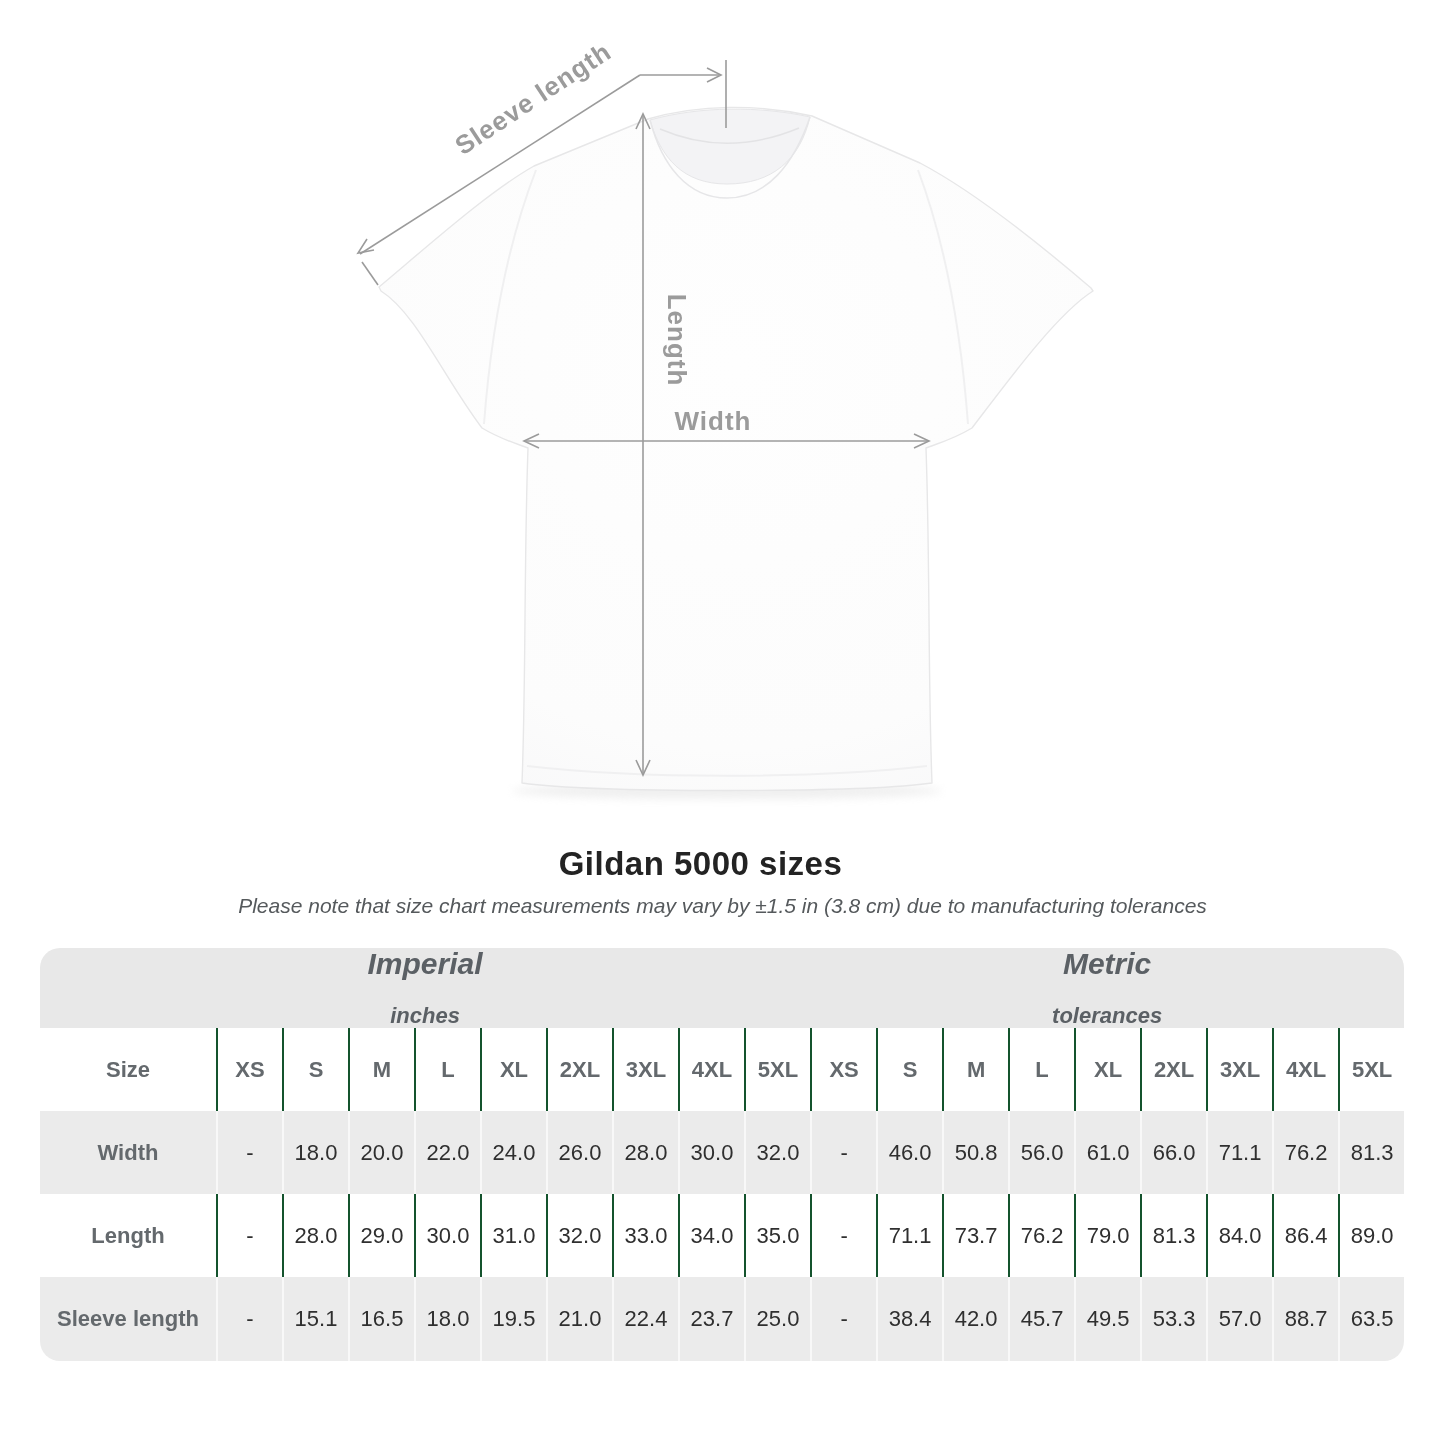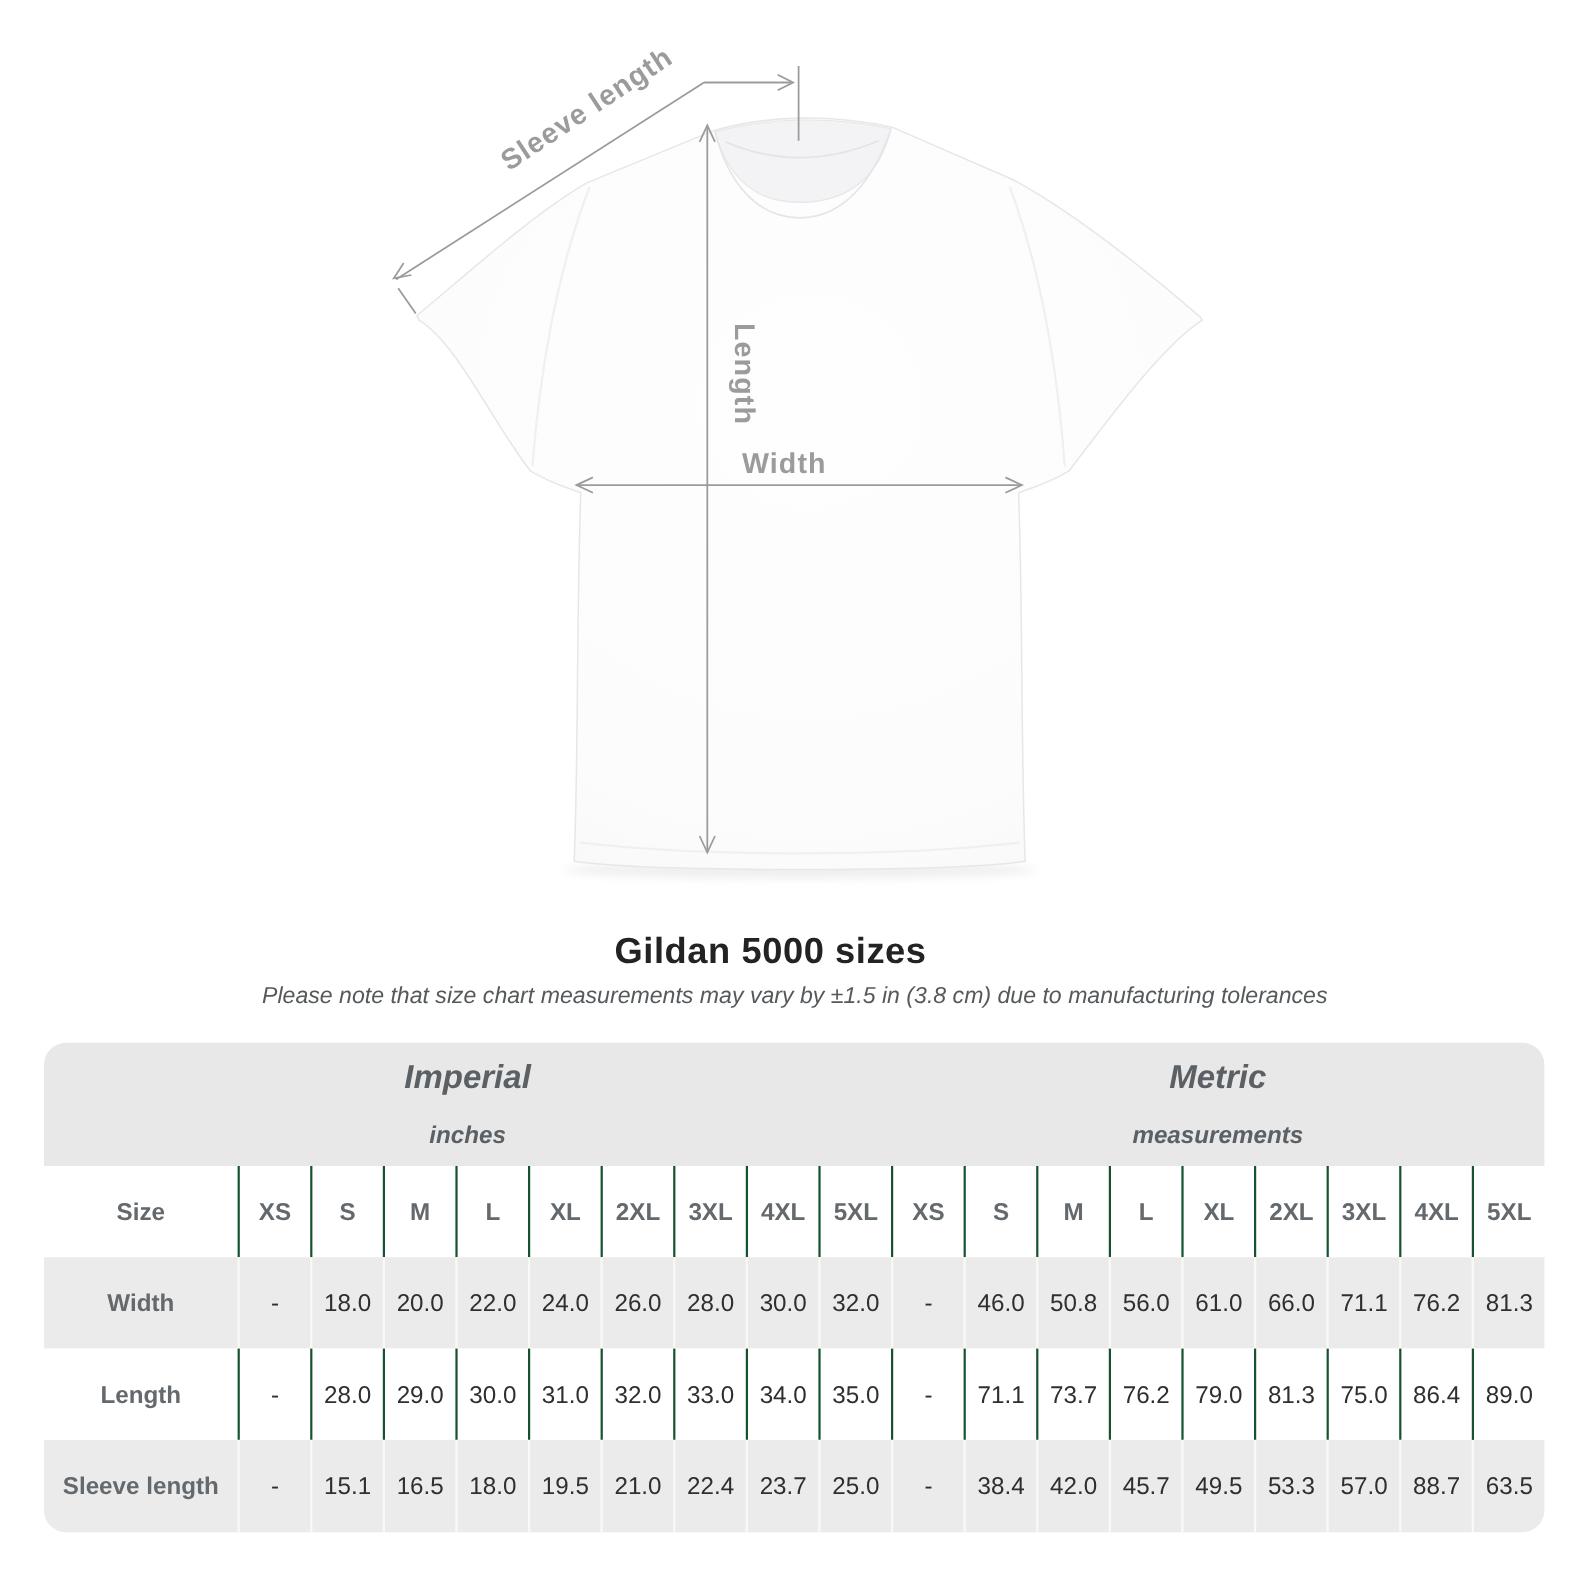--- a/index.html
+++ b/index.html
@@ -20,21 +20,21 @@
     font-size:21px;font-style:italic;color:#55595c;
   }
 
   
   .size-table{
     position:absolute;left:40px;top:948px;width:1364px;
     border-collapse:separate;border-spacing:0;table-layout:fixed;
   }
   .size-table th,.size-table td{padding:0;margin:0;}
 
-  .band th{background:#e8e8e8;height:112px;vertical-align:middle;text-align:center;}
+  .band th{background:#e8e8e8;height:80px;vertical-align:middle;text-align:center;}
   .band-left{border-radius:20px 0 0 0;}
   .band-right{border-radius:0 20px 0 0;}
   .sec-title{font-size:30px;font-weight:bold;font-style:italic;color:#5b6065;line-height:1;}
   .sec-unit{font-size:22px;font-style:italic;color:#5b6065;margin-top:26px;line-height:1;}
 
   .size-table td{
     height:83px;text-align:center;vertical-align:middle;
     font-size:22px;white-space:nowrap;
   }
   tr.r-white td{background:#ffffff;border-left:2px solid #14532d;}
@@ -129,21 +129,21 @@
       <col span="18" style="width:66px">
     </colgroup>
     <tbody>
         <tr class="band">
       <th colspan="10" class="band-left">
         <div class="sec-title">Imperial</div>
         <div class="sec-unit">inches</div>
       </th>
       <th colspan="9" class="band-right">
         <div class="sec-title">Metric</div>
-        <div class="sec-unit">measurements</div>
+        <div class="sec-unit">tolerances</div>
       </th>
     </tr>
     <tr class="r-white">
       <td class="rowhead">Size</td>
       <td class="szh">XS</td>
       <td class="szh">S</td>
       <td class="szh">M</td>
       <td class="szh">L</td>
       <td class="szh">XL</td>
       <td class="szh">2XL</td>
@@ -191,21 +191,21 @@
       <td class="num">32.0</td>
       <td class="num">33.0</td>
       <td class="num">34.0</td>
       <td class="num">35.0</td>
       <td class="num">-</td>
       <td class="num">71.1</td>
       <td class="num">73.7</td>
       <td class="num">76.2</td>
       <td class="num">79.0</td>
       <td class="num">81.3</td>
-      <td class="num">75.0</td>
+      <td class="num">84.0</td>
       <td class="num">86.4</td>
       <td class="num">89.0</td>
     </tr>
     <tr class="r-gray r-last">
       <td class="rowhead">Sleeve length</td>
       <td class="num">-</td>
       <td class="num">15.1</td>
       <td class="num">16.5</td>
       <td class="num">18.0</td>
       <td class="num">19.5</td>

